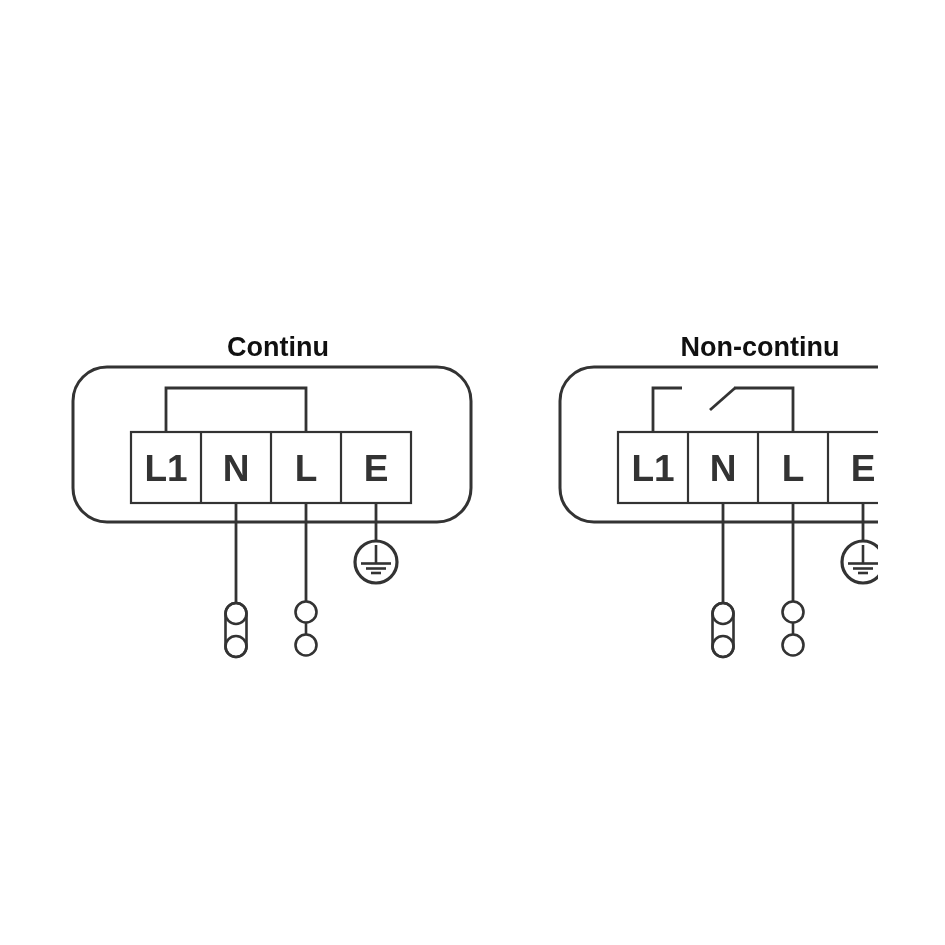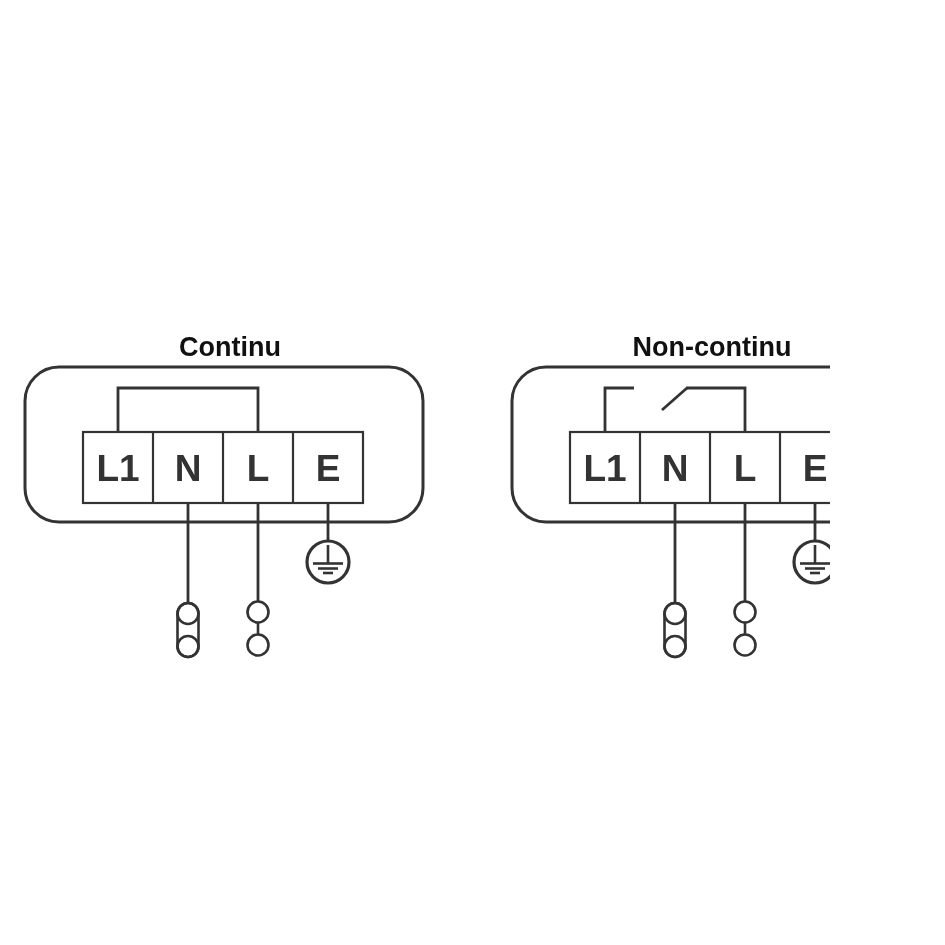--- a/index.html
+++ b/index.html
@@ -7,20 +7,21 @@
     padding: 0;
     background: #ffffff;
   }
   .canvas {
     position: relative;
     width: 830px;
     height: 945px;
     background: #ffffff;
     font-family: "Liberation Sans", sans-serif;
     overflow: hidden;
+    padding-left: 48px;
   }
   svg { display: block; }
   .stroke {
     fill: none;
     stroke: #333333;
     stroke-width: 2.8;
   }
   .enclosure { stroke-width: 3; }
   .strip, .divider { stroke-width: 2.2; }
   .wire { stroke-width: 2.8; }

